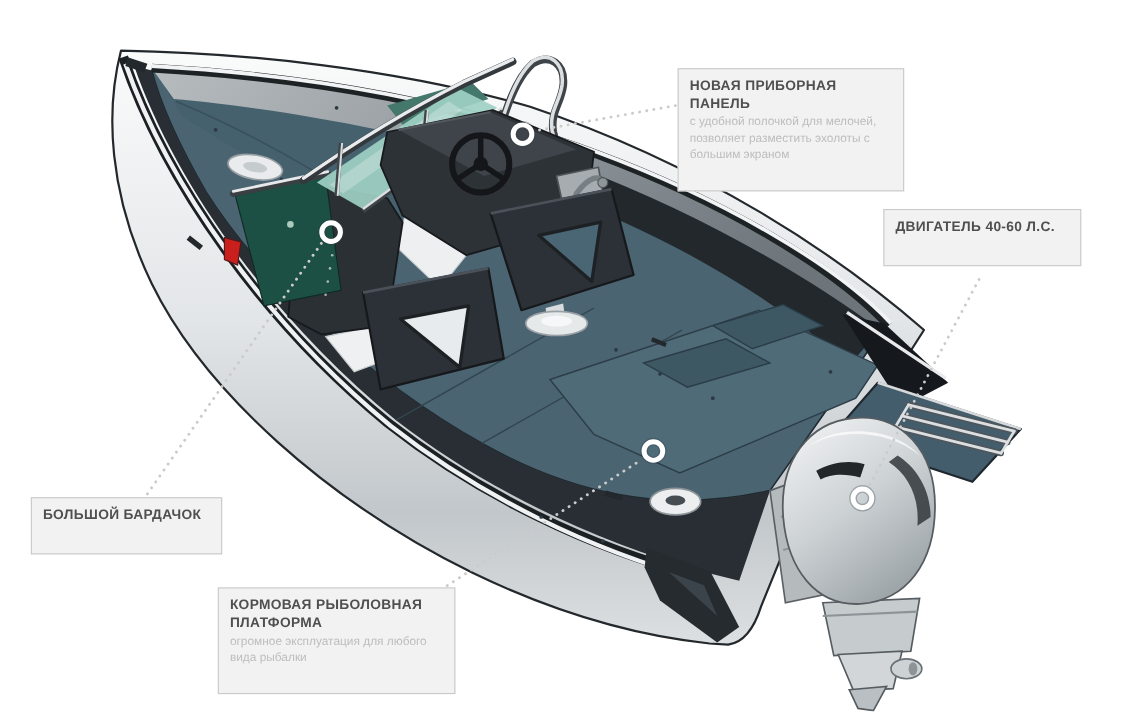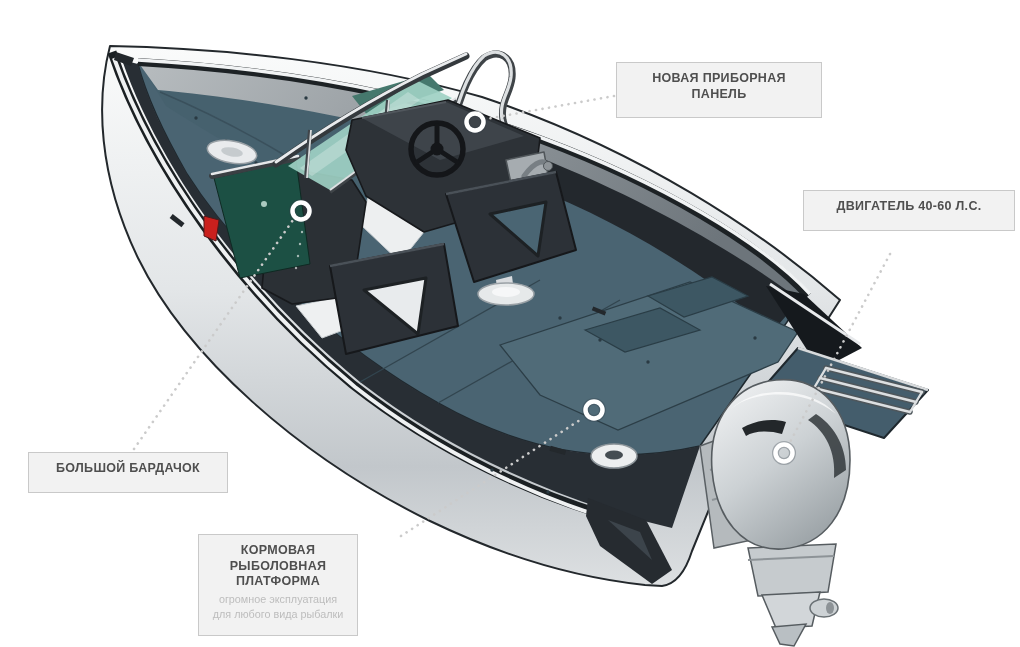--- a/index.html
+++ b/index.html
@@ -2,34 +2,34 @@
 <html><head>
 <meta charset="utf-8">
 <style>
   html,body{margin:0;padding:0;background:#ffffff;}
   .stage{
     position:relative;width:1020px;height:647px;background:#ffffff;overflow:hidden;
     font-family:"Liberation Sans", sans-serif;
   }
   .stage svg{position:absolute;left:0;top:0;}
   .callout{
-    position:absolute;box-sizing:border-box;text-align:center;
-    background:#f2f2f2;border:1px solid #c9c9c9;padding:8px 10px 13px 10px;
+    position:absolute;box-sizing:border-box;text-align:left;
+    background:#f2f2f2;border:1px solid #c9c9c9;padding:8px 10px 24px 10px;
   }
   .callout-title{
     font-size:12.5px;font-weight:bold;color:#4f4f4f;letter-spacing:.3px;
     line-height:1.25;margin-bottom:2px;
   }
   .callout-desc{
     font-size:10.8px;color:#bdbdbd;line-height:1.38;
   }
   .co1{left:616px;top:62px;width:206px;}
-  .co2{left:803px;top:190px;width:212px;}
-  .co3{left:28px;top:452px;width:200px;}
-  .co4{left:198px;top:534px;width:160px;}
+  .co2{left:803px;top:190px;width:180px;}
+  .co3{left:28px;top:452px;width:174px;}
+  .co4{left:198px;top:534px;width:216px;}
 </style>
 </head>
 <body>
 
 <div class="stage">
 
 <svg width="1020" height="647" viewBox="0 0 1020 647">
   <defs>
     <linearGradient id="hullGrad" x1="0" y1="0" x2="0" y2="1">
       <stop offset="0" stop-color="#fafbfb"></stop>
@@ -228,20 +228,21 @@
     </g>
     <g>
       <circle cx="784" cy="453" r="8.5" fill="none" stroke="rgba(50,60,70,0.3)" stroke-width="7"></circle>
       <circle cx="784" cy="453" r="8.5" fill="none" stroke="#ffffff" stroke-width="4.5"></circle>
     </g>
   </g>
 </svg>
 
   <div class="callout co1">
     <div class="callout-title">НОВАЯ ПРИБОРНАЯ ПАНЕЛЬ</div>
+    <div class="callout-desc">с удобной полочкой для мелочей, позволяет разместить эхолоты с большим экраном</div>
   </div>
 
   <div class="callout co2">
     <div class="callout-title">ДВИГАТЕЛЬ 40-60 Л.С.</div>
   </div>
 
   <div class="callout co3">
     <div class="callout-title">БОЛЬШОЙ БАРДАЧОК</div>
   </div>
 

